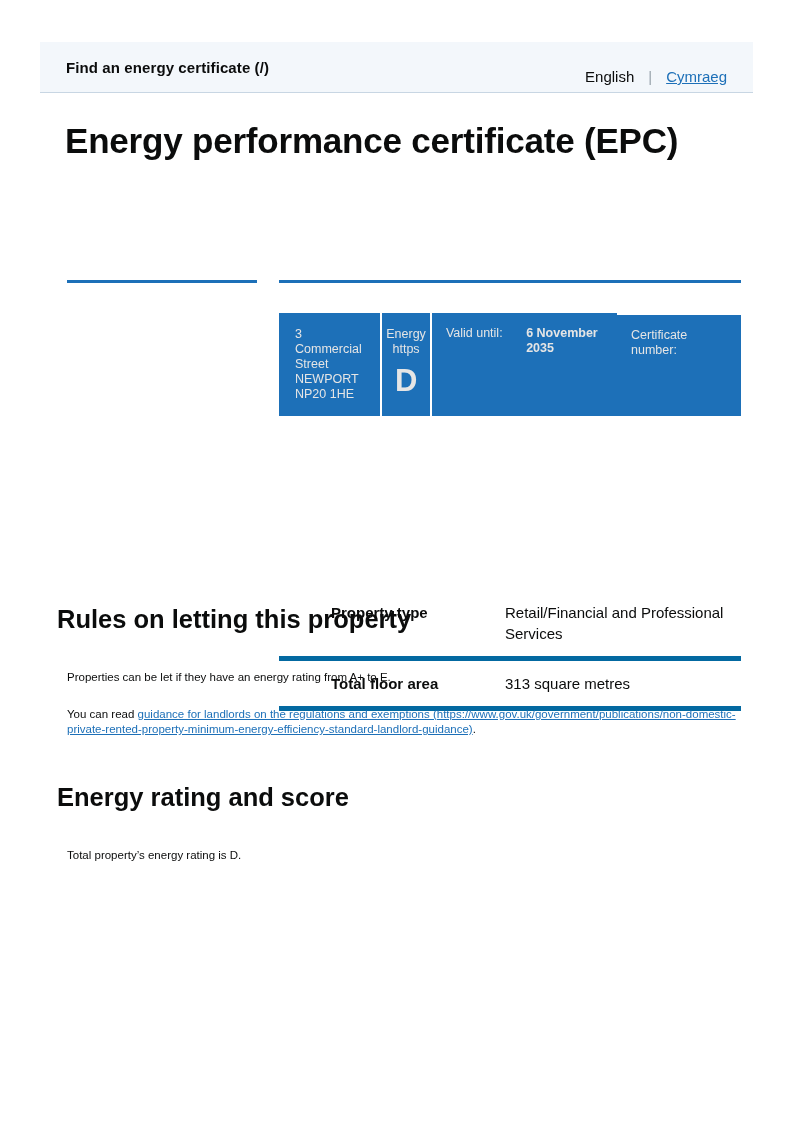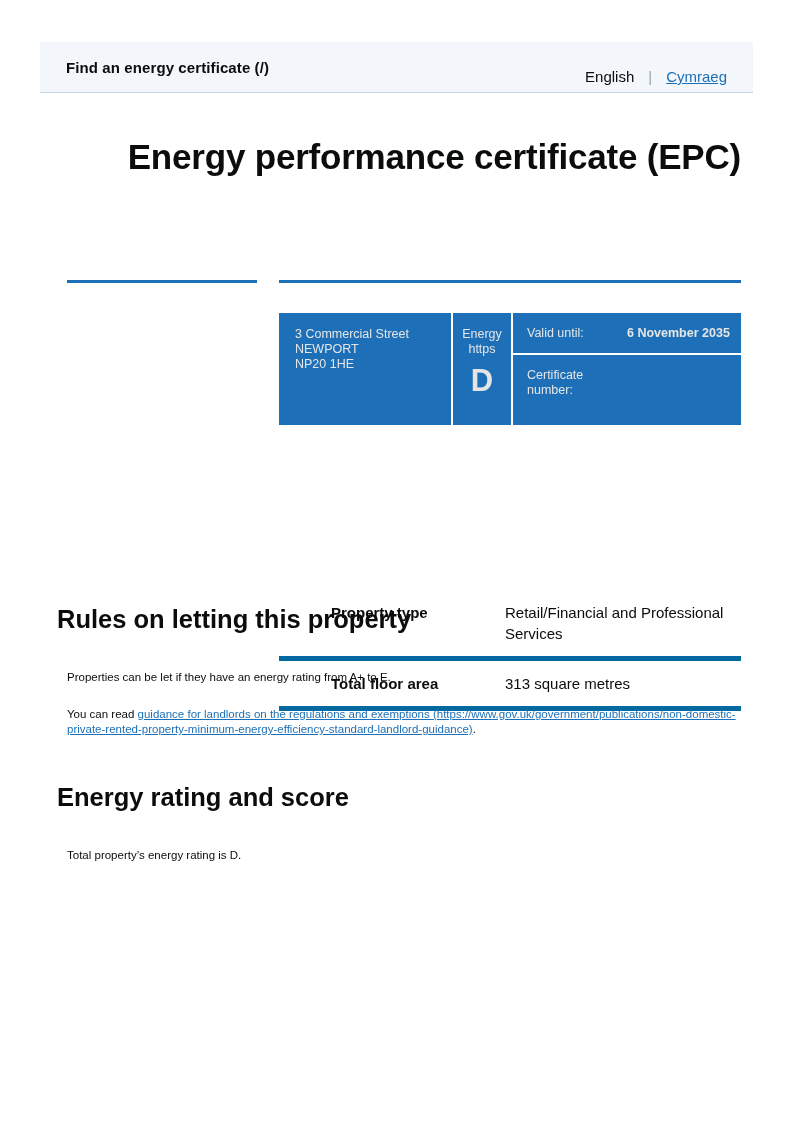--- a/index.html
+++ b/index.html
@@ -67,25 +67,24 @@
     position: absolute;
     left: 51px;
     top: 120px;
     width: 700px;
   }
 
   h1.page-title {
     font-size: 35px;
     line-height: 42px;
     font-weight: bold;
-    margin: 16px;
+    margin: 0;
     padding: 0 0 0 14px;
     letter-spacing: -0.2px;
     width: 660px;
-    text-align: right;
   }
 
   
   .summary-wrap {
     position: absolute;
     left: 0;
     top: 160px;
     width: 700px;
   }
   .rule-left {
@@ -135,21 +134,20 @@
   }
   .cert-rating .letter {
     font-size: 31px;
     font-weight: bold;
     line-height: 40px;
     margin-top: 4px;
   }
   .cert-meta {
     flex: 1;
     display: flex;
-    flex-direction: column;
   }
   .cert-meta-row {
     display: flex;
     padding: 13px 10px 12px 14px;
     box-sizing: border-box;
     font-size: 12.5px;
     line-height: 15px;
   }
   .cert-meta-row.second {
     border-top: 2px solid #ffffff;

